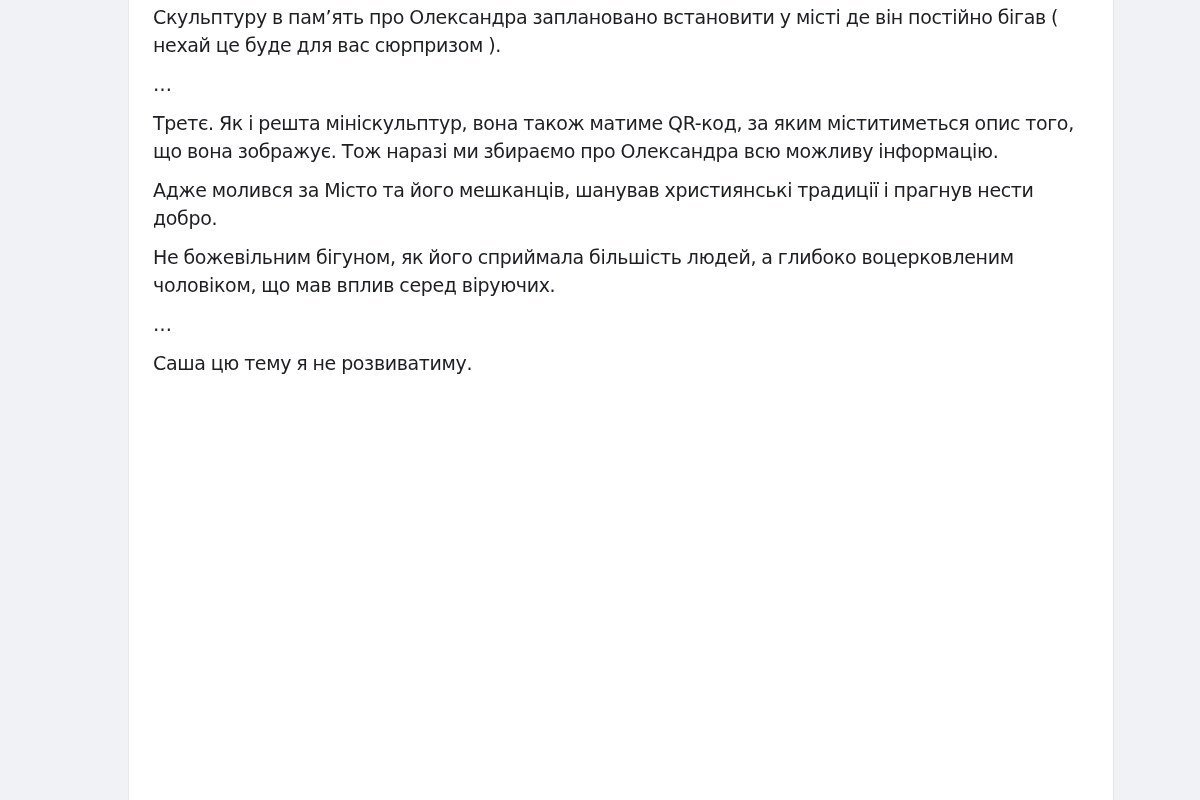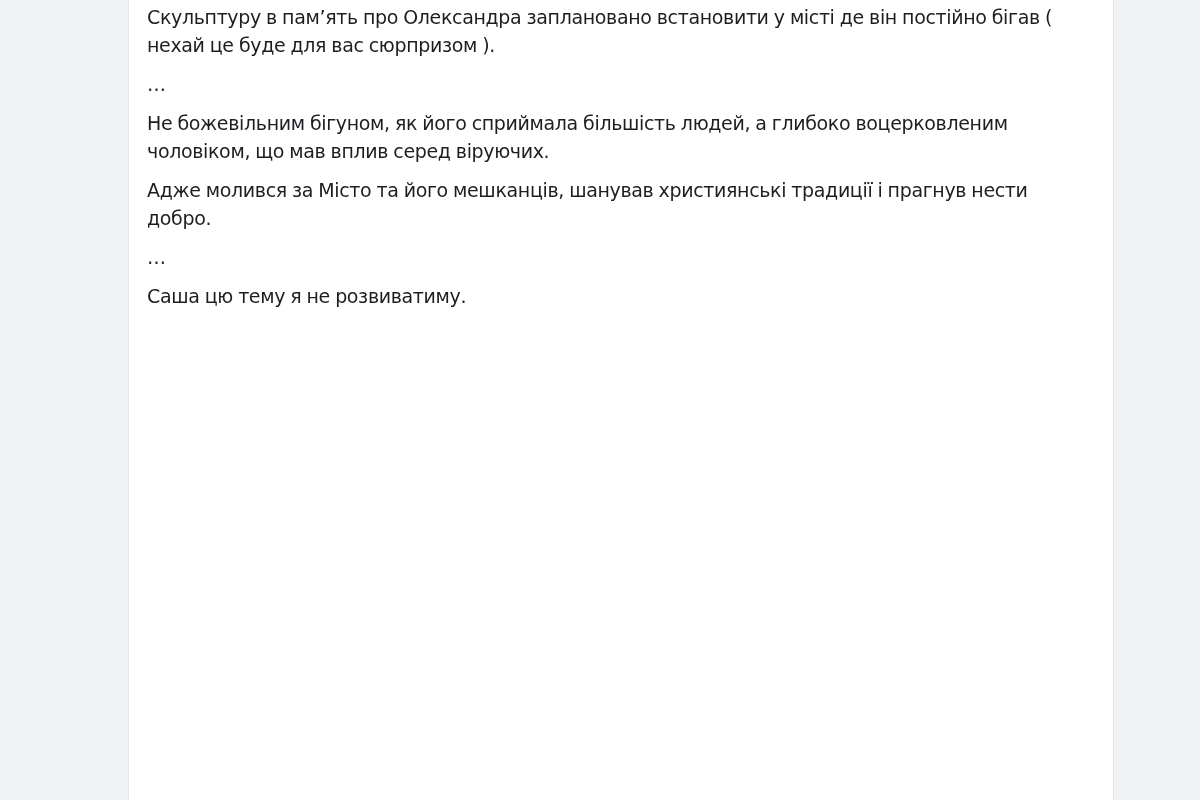--- a/index.html
+++ b/index.html
@@ -23,21 +23,21 @@
       width: 986px;
       height: 800px;
       background: #ffffff;
       border-left: 1px solid #e4e6eb;
       border-right: 1px solid #e4e6eb;
       box-sizing: border-box;
       overflow: hidden;
     }
     .post-body {
       position: absolute;
-      left: 18px;
+      left: 24px;
       top: 3px;
       width: 950px;
       font-family: "DejaVu Sans", "Liberation Sans", sans-serif;
       font-size: 19px;
       line-height: 28px;
       color: #1c1e21;
       letter-spacing: -0.35px;
       word-spacing: -0.5px;
     }
     .post-body p {
@@ -50,21 +50,23 @@
   </style>
 </head>
 <body>
 
 <div class="page">
   <div class="post-card">
     <div class="post-body">
       <p>Скульптуру в пам’ять про Олександра заплановано встановити у місті де він постійно бігав (
 нехай це буде для вас сюрпризом ).</p>
       <p class="ellipsis">…</p>
+      <p>Третє. Як і решта мініскульптур, вона також матиме QR-код, за яким міститиметься опис того,
+що вона зображує. Тож наразі ми збираємо про Олександра всю можливу інформацію.</p>
+      <p>Адже молився за Місто та його мешканців, шанував християнські традиції і прагнув нести
+добро.</p>
       <p>Не божевільним бігуном, як його сприймала більшість людей, а глибоко воцерковленим
 чоловіком, що мав вплив серед віруючих.</p>
-      <p>Адже молився за Місто та його мешканців, шанував християнські традиції і прагнув нести
-добро.</p>
       <p class="ellipsis">…</p>
       <p>Саша цю тему я не розвиватиму.</p>
     </div>
   </div>
 </div>
 
 </body></html>

